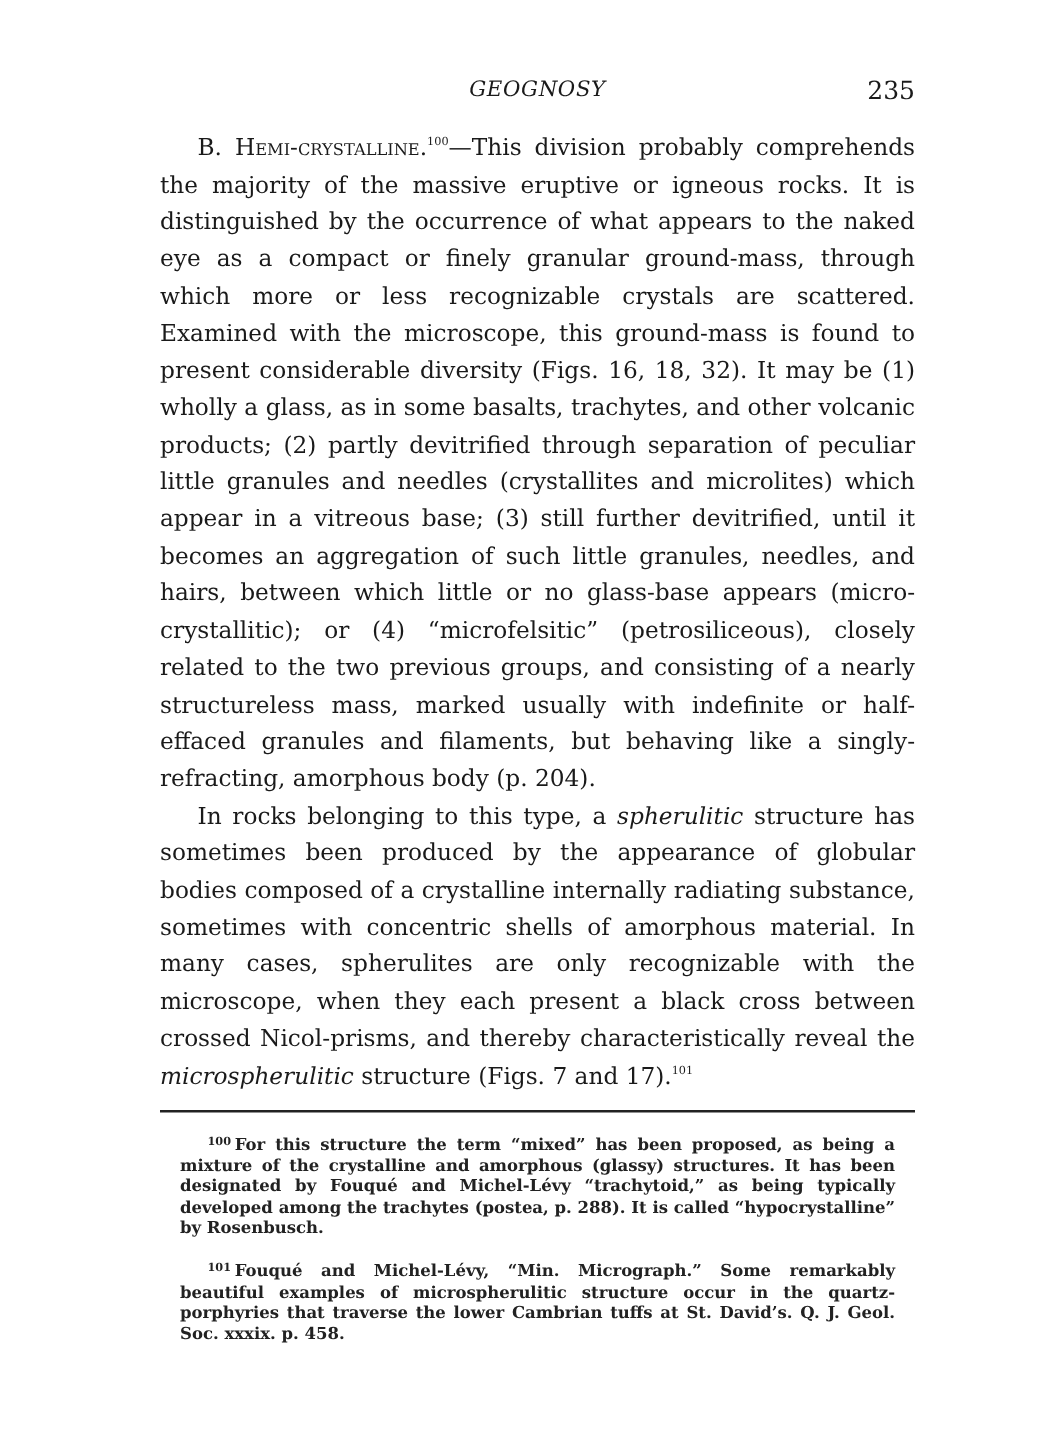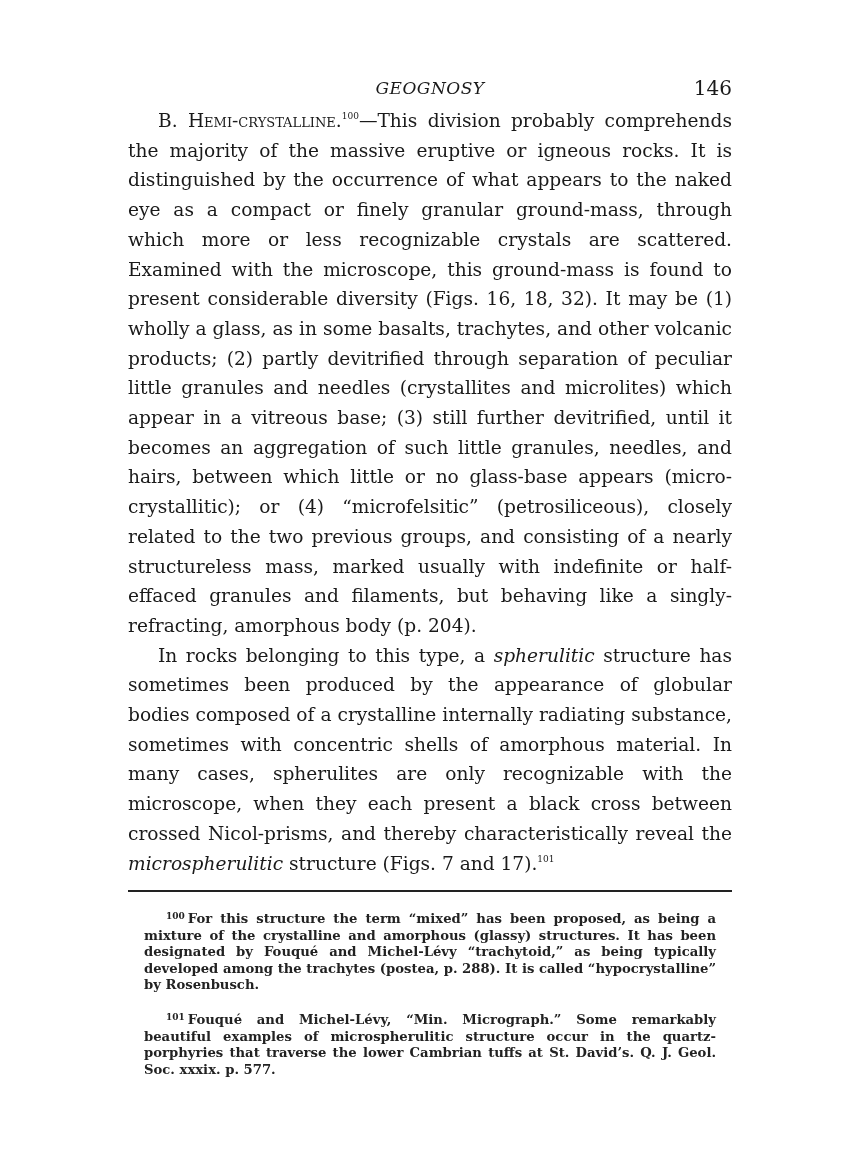--- a/index.html
+++ b/index.html
@@ -1,46 +1,46 @@
 <!DOCTYPE html>
 <html><head>
 <meta charset="utf-8">
 <style>
   html, body { margin: 0; padding: 0; background: #ffffff; }
   body { width: 850px; height: 1150px; position: relative; overflow: hidden;
          font-family: "DejaVu Serif", "Liberation Serif", serif; color: #1a1a1a; }
   .page { position: absolute; left: 128px; top: 58px; width: 604px; }
-  .header { position: relative; height: 30px; margin-top: 16px; }
+  .header { position: relative; height: 30px; }
   .running-head { position: absolute; left: 0; right: 0; text-align: center;
                   font-style: italic; font-size: 17px; letter-spacing: 0.5px; top: 4px; }
   .page-number { position: absolute; right: 0; top: 2px; font-size: 20px; }
-  .body-text { margin-top: 2px; font-size: 18.6px; line-height: 29.7px; text-align: justify;
+  .body-text { margin-top: 16px; font-size: 18.6px; line-height: 29.7px; text-align: justify;
                text-justify: inter-word; }
   .body-text p { margin: 0; text-indent: 30px; }
   .sc { font-variant: small-caps; }
   sup { font-size: 9px; vertical-align: 8px; line-height: 0; }
   .rule { border: none; border-top: 2px solid #222; margin: 12px 0 10px 0; }
   .footnotes { font-size: 13.2px; line-height: 16.4px; text-align: justify; font-weight: bold; color: #222; }
   .footnotes p { margin: 16px; text-indent: 22px; }
   .fn-mark { font-size: 9px; vertical-align: 4px; margin-right: 3px; }
   em { }
 </style>
 </head>
 <body>
 
 <div class="page">
   <div class="header">
     <span class="running-head">GEOGNOSY</span>
-    <span class="page-number">146</span>
+    <span class="page-number">235</span>
   </div>
 
   <div class="body-text">
     <p><span>B.</span> <span class="sc">Hemi-crystalline.</span><sup>100</sup><span>—This division probably comprehends the majority of the massive eruptive or igneous rocks. It is distinguished by the occurrence of what appears to the naked eye as a compact or finely granular ground-mass, through which more or less recognizable crystals are scattered. Examined with the microscope, this ground-mass is found to present considerable diversity (Figs. 16, 18, 32). It may be (1) wholly a glass, as in some basalts, trachytes, and other volcanic products; (2) partly devitrified through separation of peculiar little granules and needles (crystallites and microlites) which appear in a vitreous base; (3) still further devitrified, until it becomes an aggregation of such little granules, needles, and hairs, between which little or no glass-base appears (micro-crystallitic); or (4) “microfelsitic” (petrosiliceous), closely related to the two previous groups, and consisting of a nearly structureless mass, marked usually with indefinite or half-effaced granules and filaments, but behaving like a singly-refracting, amorphous body (p. 204).</span></p>
     <p><span>In rocks belonging to this type, a </span><em>spherulitic</em><span> structure has sometimes been produced by the appearance of globular bodies composed of a crystalline internally radiating substance, sometimes with concentric shells of amorphous material. In many cases, spherulites are only recognizable with the microscope, when they each present a black cross between crossed Nicol-prisms, and thereby characteristically reveal the </span><em>microspherulitic</em><span> structure (Figs. 7 and 17).</span><sup>101</sup></p>
   </div>
 
   <hr class="rule">
 
   <div class="footnotes">
     <p><span class="fn-mark">100</span><span>For this structure the term “mixed” has been proposed, as being a mixture of the crystalline and amorphous (glassy) structures. It has been designated by Fouqué and Michel-Lévy “trachytoid,” as being typically developed among the trachytes (postea, p. 288). It is called “hypocrystalline” by Rosenbusch.</span></p>
-    <p><span class="fn-mark">101</span><span>Fouqué and Michel-Lévy, “Min. Micrograph.” Some remarkably beautiful examples of microspherulitic structure occur in the quartz-porphyries that traverse the lower Cambrian tuffs at St. David’s. Q. J. Geol. Soc. xxxix. p. 577.</span></p>
+    <p><span class="fn-mark">101</span><span>Fouqué and Michel-Lévy, “Min. Micrograph.” Some remarkably beautiful examples of microspherulitic structure occur in the quartz-porphyries that traverse the lower Cambrian tuffs at St. David’s. Q. J. Geol. Soc. xxxix. p. 458.</span></p>
   </div>
 </div>
 
 </body></html>

